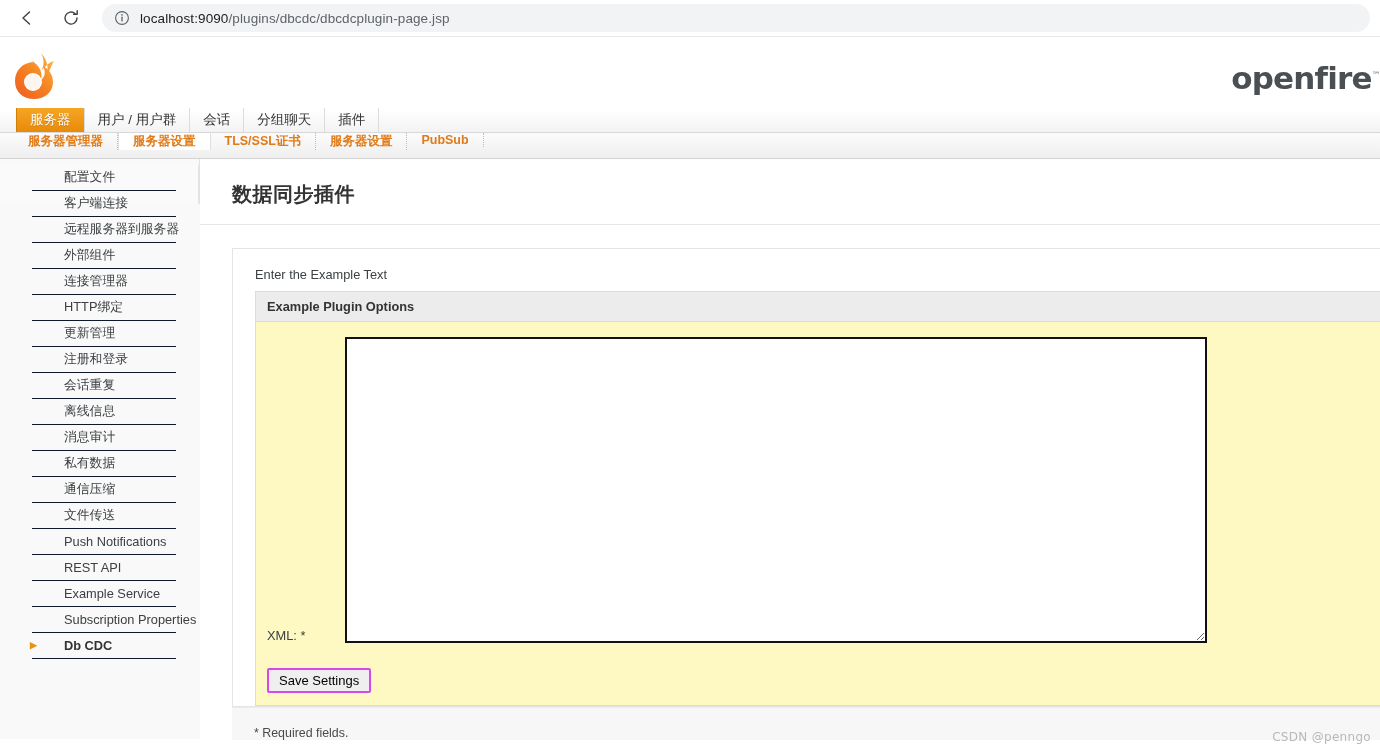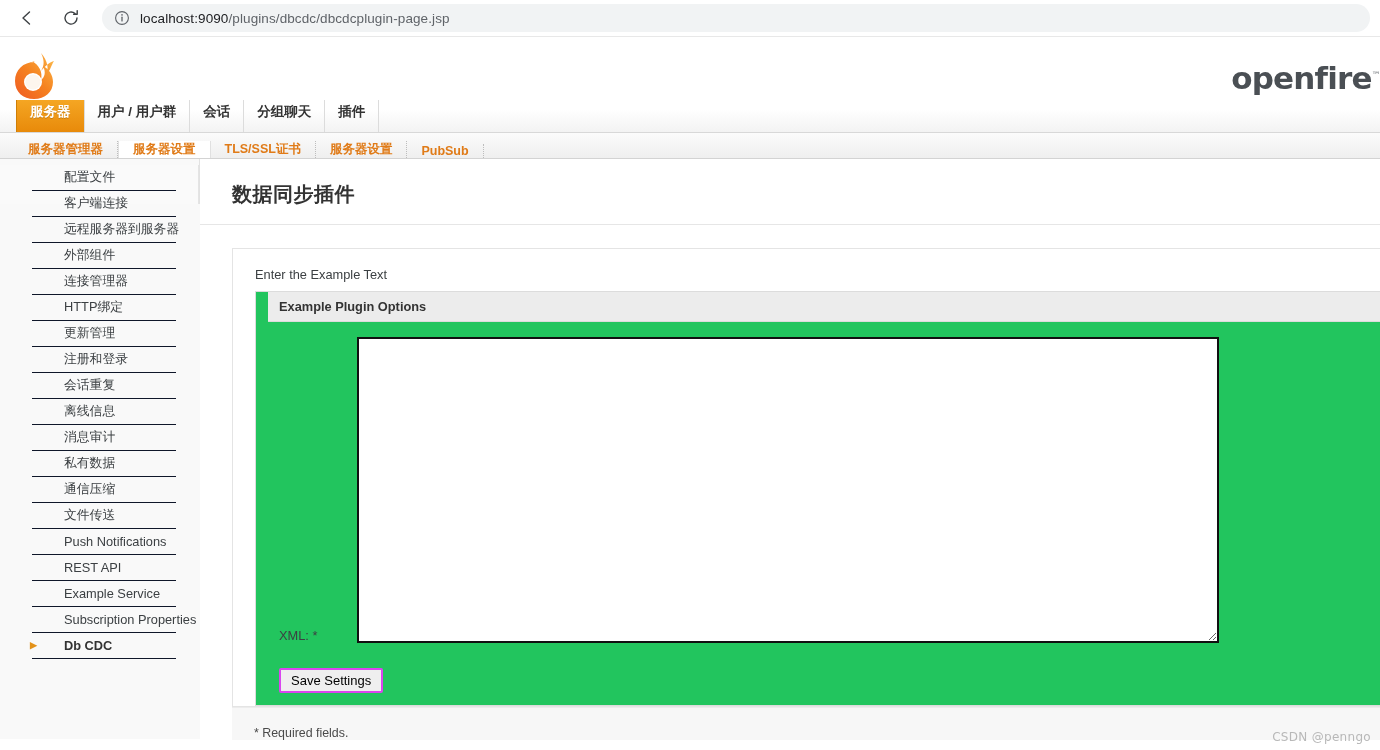--- a/index.html
+++ b/index.html
@@ -84,25 +84,25 @@
   .main-nav {
     height: 24px;
     background: linear-gradient(to bottom, #ffffff 0%, #f3f3f3 100%);
     border-bottom: 1px solid #d8d8d8;
     display: flex;
     align-items: flex-end;
     padding-left: 16px;
     position: relative;
   }
   .main-tab {
-    height: 32px;
+    height: 24px;
     line-height: 23px;
     padding: 0 13px;
     font-size: 13.5px;
-    font-weight: bold;
+    font-weight: normal;
     color: #333333;
     border-left: 1px solid #dcdcdc;
     border-right: 1px solid #dcdcdc;
     background: transparent;
     cursor: pointer;
     white-space: nowrap;
     margin-right: -1px;
   }
   .main-tab.active {
     background: linear-gradient(to bottom, #f5a623 0%, #e88a0a 100%);
@@ -111,21 +111,21 @@
     border-right: 1px solid #d07e05;
     text-shadow: 0 1px 0 rgba(0,0,0,0.18);
   }
 
   
   .sub-nav {
     height: 26px;
     background: linear-gradient(to bottom, #fbfbfb 0%, #efefef 100%);
     border-bottom: 1px solid #d3d3d3;
     display: flex;
-    align-items: flex-end;
+    align-items: flex-start;
     padding-left: 14px;
   }
   .sub-item {
     display: flex;
     align-items: center;
     padding: 0 14px;
     font-size: 12.5px;
     font-weight: bold;
     color: #e07b18;
     cursor: pointer;
@@ -212,22 +212,21 @@
     min-height: 450px;
   }
   .panel-intro {
     font-size: 12.8px;
     color: #3c4043;
     margin-bottom: 9px;
   }
   .fieldbox {
     border: 1px solid #dcdcdc;
     border-right: none;
-    background: #22c55e;
-    padding-left: 12px;
+    background: #fef9c3;
   }
   .fieldbox-head {
     background: #ececec;
     border-bottom: 1px solid #dcdcdc;
     font-size: 12.8px;
     font-weight: bold;
     color: #333333;
     padding: 7px 0 7px 11px;
   }
   .fieldbox-body {

